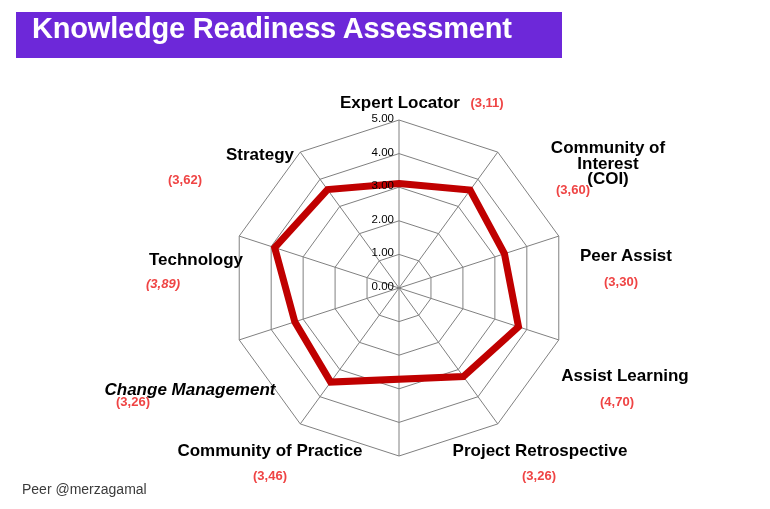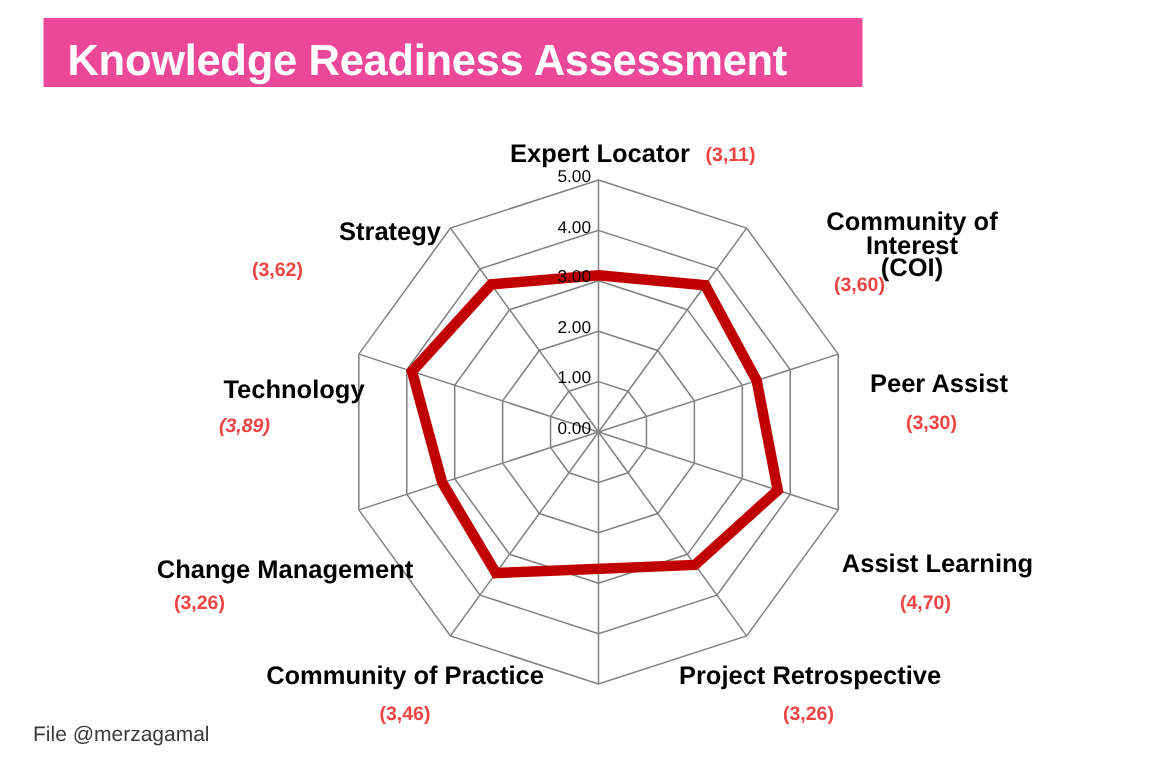--- a/index.html
+++ b/index.html
@@ -16,26 +16,25 @@
     color: #000000;
   }
 
   
   #title-banner {
     position: absolute;
     left: 16px;
     top: 12px;
     width: 546px;
     height: 46px;
-    background: #ec4899;
+    background: #6d28d9;
     display: flex;
-    align-items: flex-end;
+    align-items: flex-start;
     box-sizing: border-box;
     padding-left: 16px;
-    margin-left: 13px;
   }
   #title-text {
     color: #ffffff;
     font-size: 29px;
     font-weight: bold;
     letter-spacing: -0.2px;
     white-space: nowrap;
   }
 
   
@@ -143,24 +142,24 @@
 
   <div class="axis-label" id="lbl-3" style="left: 540px; top: 306px; width: 170px;">Assist Learning</div>
   <div class="axis-value" id="val-3" style="left: 572px; top: 332px; width: 90px;">(4,70)</div>
 
   <div class="axis-label" id="lbl-4" style="left: 440px; top: 381px; width: 200px;">Project Retrospective</div>
   <div class="axis-value" id="val-4" style="left: 494px; top: 406px; width: 90px;">(3,26)</div>
 
   <div class="axis-label" id="lbl-5" style="left: 170px; top: 381px; width: 200px;">Community of Practice</div>
   <div class="axis-value" id="val-5" style="left: 225px; top: 406px; width: 90px;">(3,46)</div>
 
-  <div class="axis-label" id="lbl-6" style="left: 90px; top: 310px; width: 200px;">Change Management</div>
+  <div class="axis-label" id="lbl-6" style="left: 90px; top: 320px; width: 200px; font-style: italic;">Change Management</div>
   <div class="axis-value" id="val-6" style="left: 88px; top: 332px; width: 90px;">(3,26)</div>
 
   <div class="axis-label" id="lbl-7" style="left: 126px; top: 190px; width: 140px;">Technology</div>
   <div class="axis-value" id="val-7" style="left: 118px; top: 214px; width: 90px; font-style: italic;">(3,89)</div>
 
   <div class="axis-label" id="lbl-8" style="left: 190px; top: 85px; width: 140px;">Strategy</div>
   <div class="axis-value" id="val-8" style="left: 140px; top: 110px; width: 90px;">(3,62)</div>
 
 </div>
 
-<div id="footer-credit">File @merzagamal</div>
+<div id="footer-credit">Peer @merzagamal</div>
 
 </body></html>

